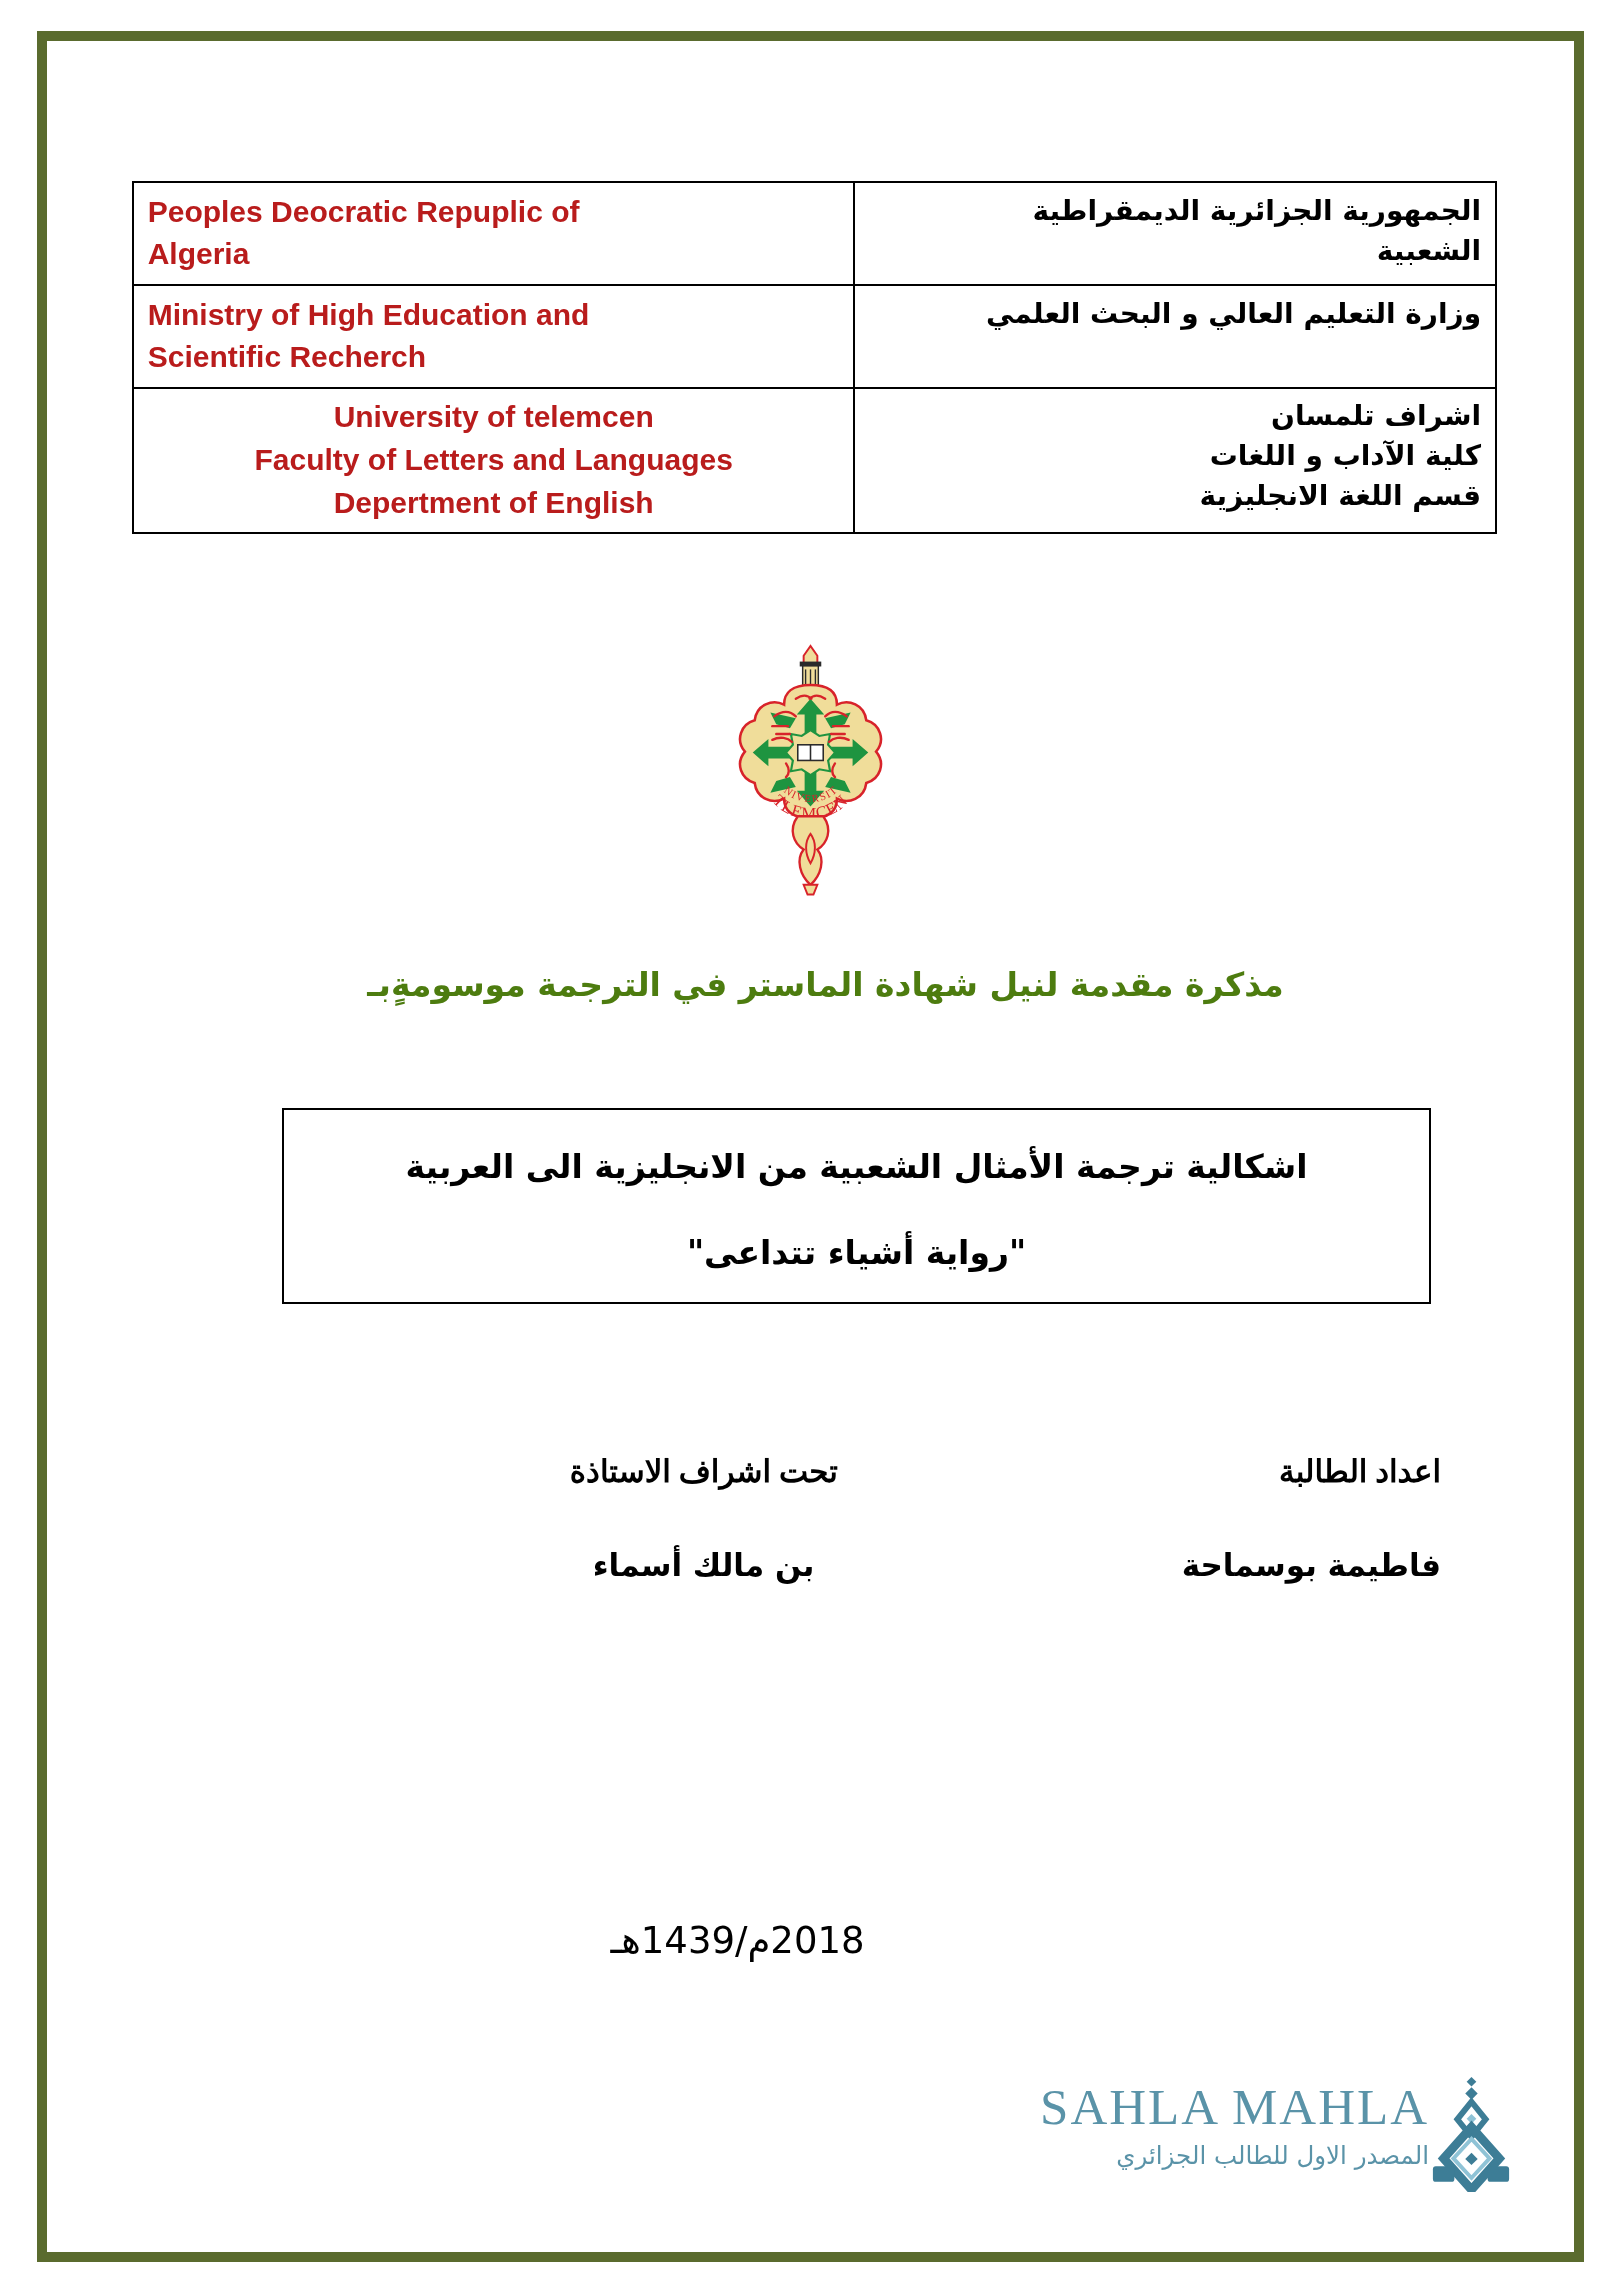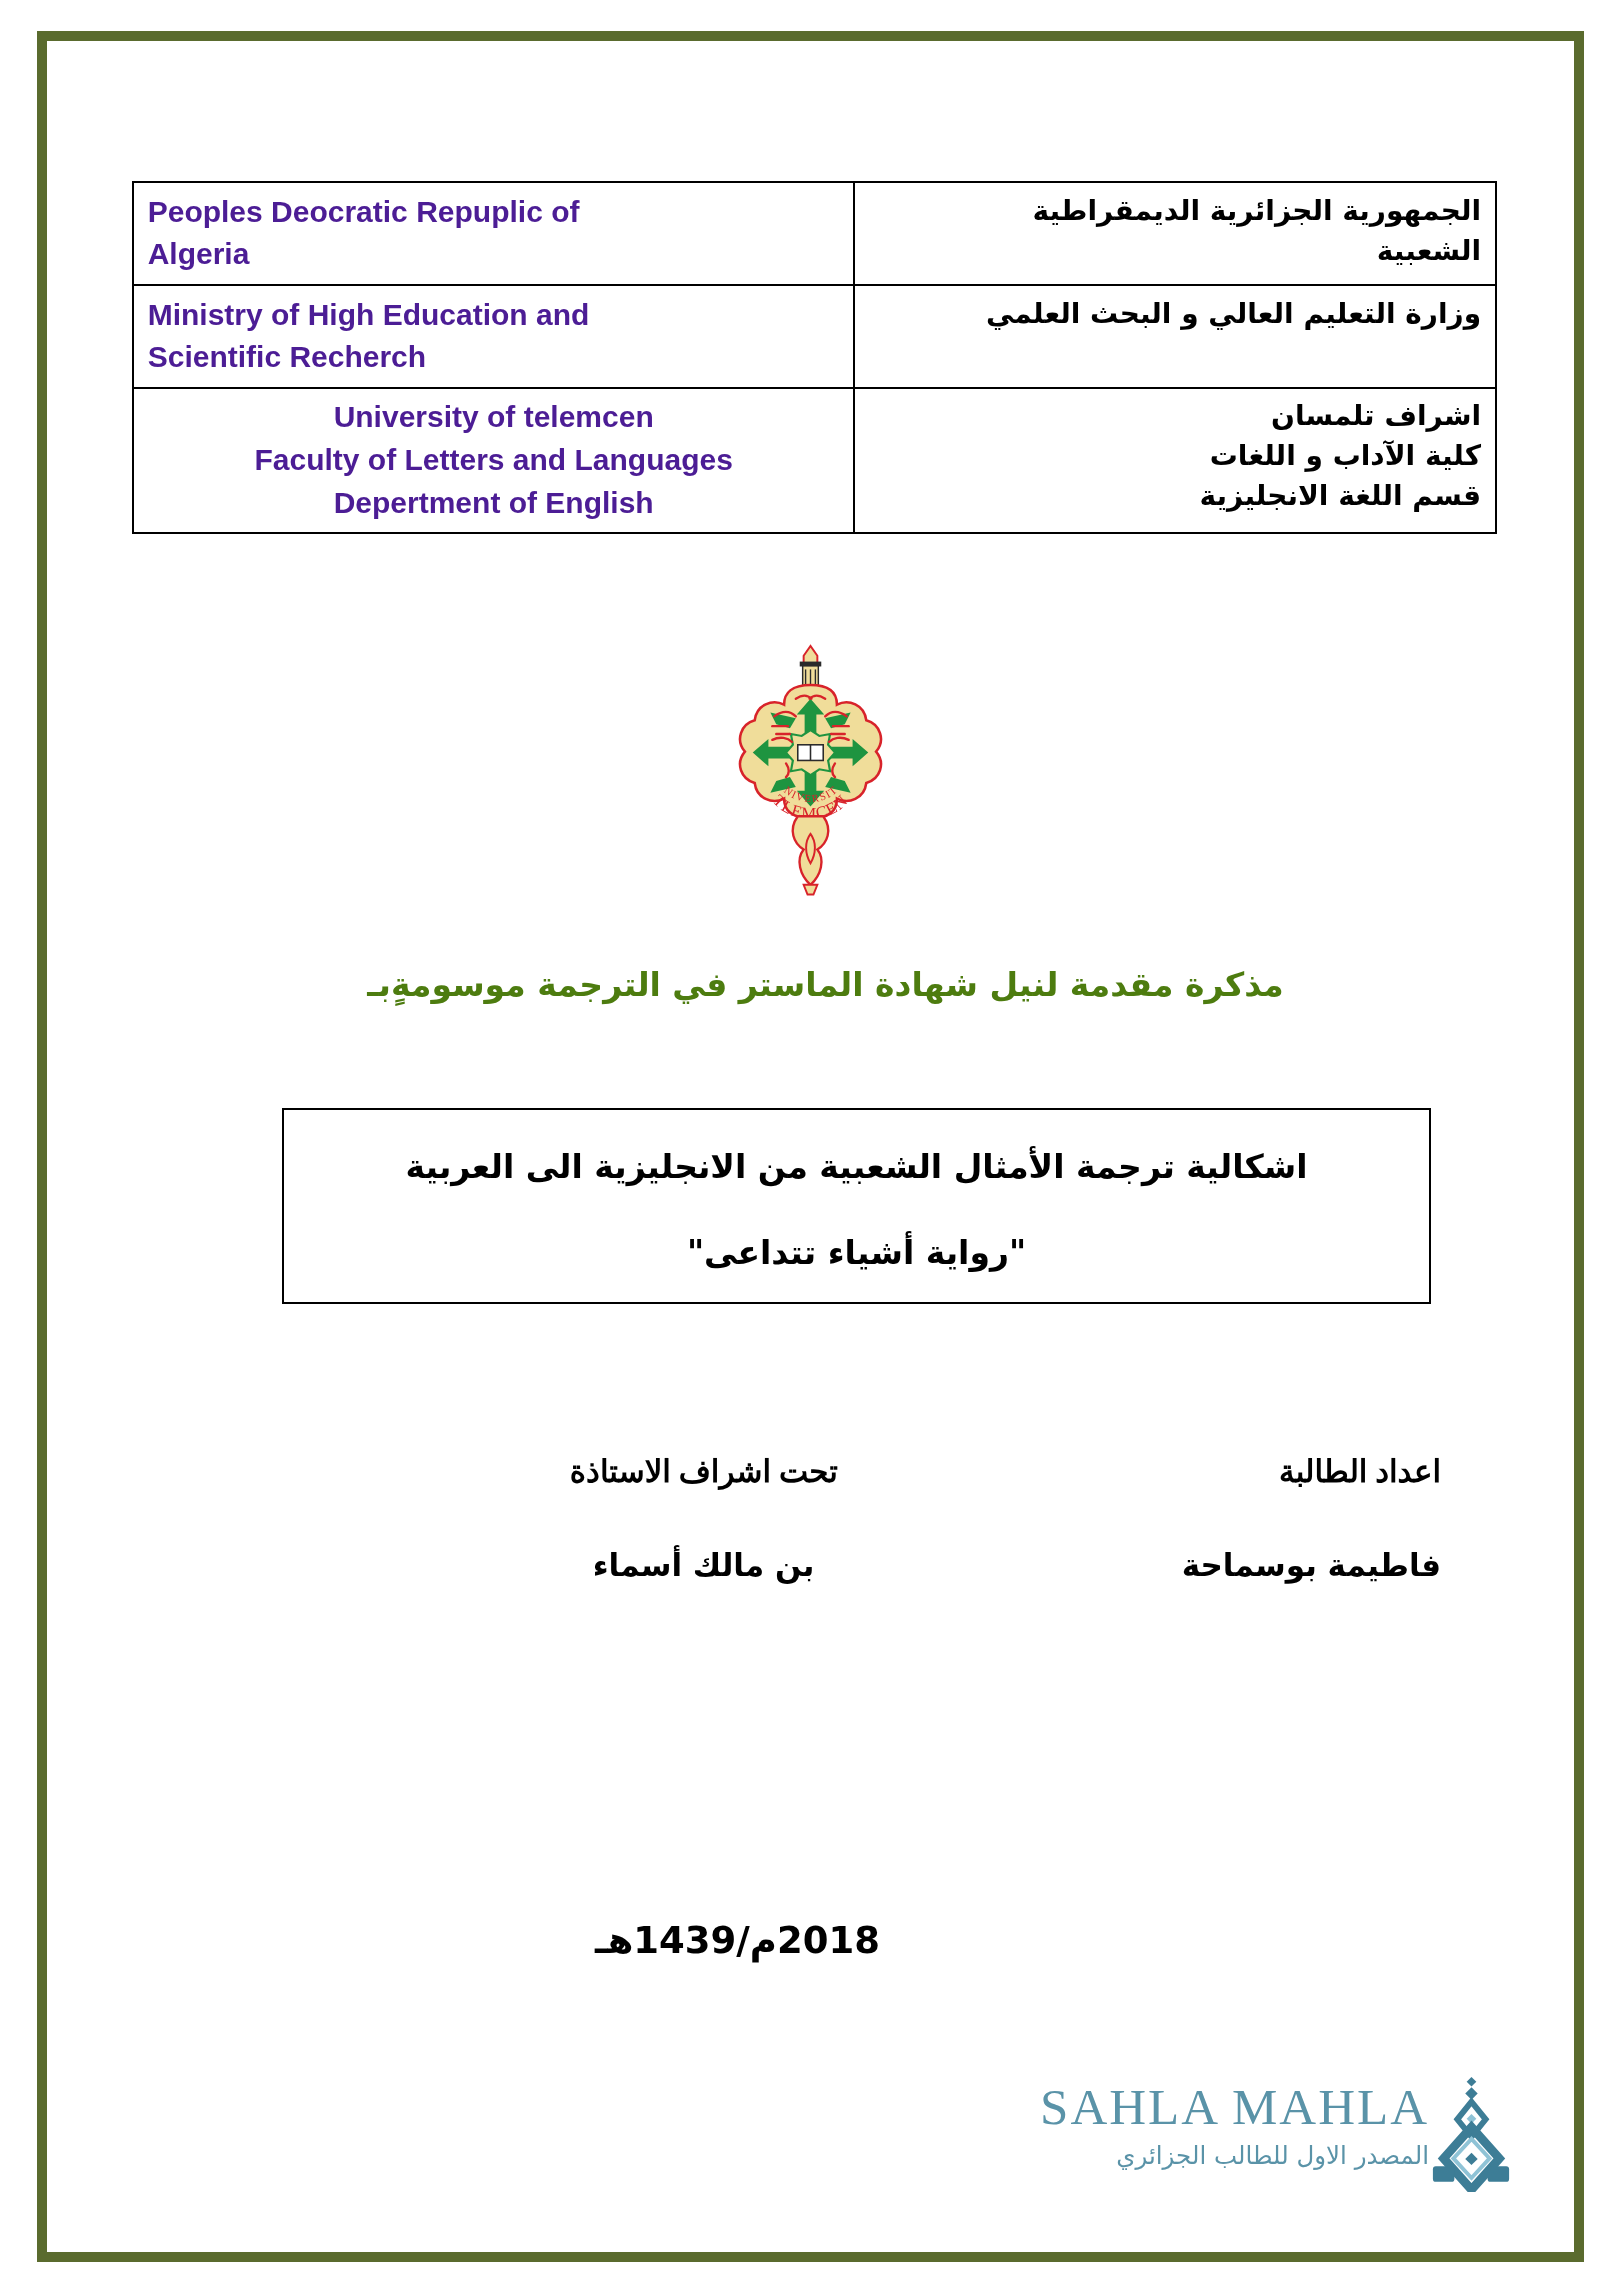--- a/index.html
+++ b/index.html
@@ -51,21 +51,21 @@
     border: 2px solid #000000;
     padding: 7.8px 13.7px;
     vertical-align: top;
   }
   .cell-en {
     width: 692px;
     font-family: "Liberation Sans", "DejaVu Sans", sans-serif;
     font-weight: bold;
     font-size: 30px;
     line-height: 1.42;
-    color: #4c1d95;
+    color: #b91c1c;
     text-align: left;
   }
   .cell-en.centered { text-align: center; }
   .cell-ar {
     width: 612px;
     direction: rtl;
     text-align: right;
     font-family: "DejaVu Sans", "Liberation Sans", sans-serif;
     font-weight: bold;
     font-size: 28px;
@@ -160,21 +160,21 @@
 
   
   .date-line {
     position: absolute;
     left: 0;
     top: 1919px;
     width: 1475px;
     text-align: center;
     direction: rtl;
     font-family: "DejaVu Sans", "Liberation Sans", sans-serif;
-    font-weight: bold;
+    font-weight: normal;
     font-size: 37px;
     color: #000000;
   }
 
   
   .footer-logo {
     position: absolute;
     right: 108px;
     bottom: 90px;
     width: 461px;

